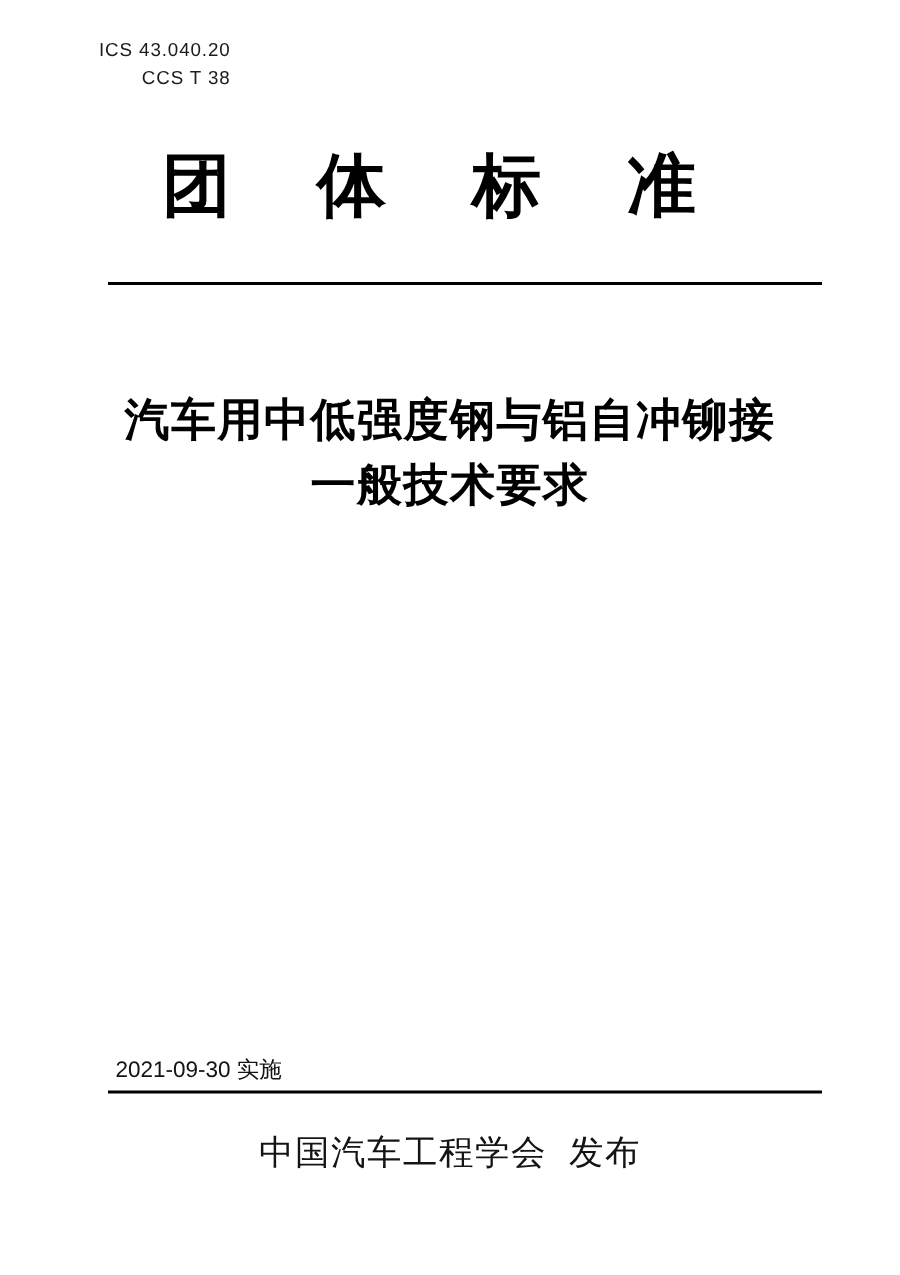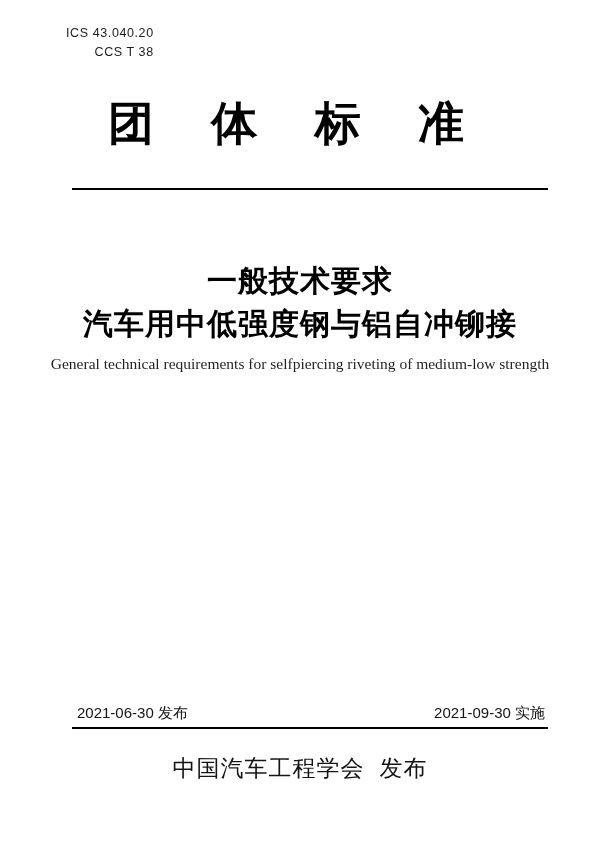--- a/index.html
+++ b/index.html
@@ -118,30 +118,28 @@
     <span>团</span>
     <span>体</span>
     <span>标</span>
     <span>准</span>
   </div>
 
 
   <div class="rule rule-top"></div>
 
   <div class="cn-title">
+    <div>汽车用中低强度钢与铝自冲铆接</div>
     <div>一般技术要求</div>
-    <div>汽车用中低强度钢与铝自冲铆接</div>
   </div>
 
   <div class="en-title">
-    <div>General technical requirements for selfpiercing riveting of medium-low strength</div>
   </div>
 
   <div class="dates">
-    <span>2021-06-30 发布</span>
     <span>2021-09-30 实施</span>
   </div>
 
   <div class="rule rule-bottom"></div>
 
   <div class="publisher">中国汽车工程学会  发布</div>
 
 </div>
 
 </body></html>

